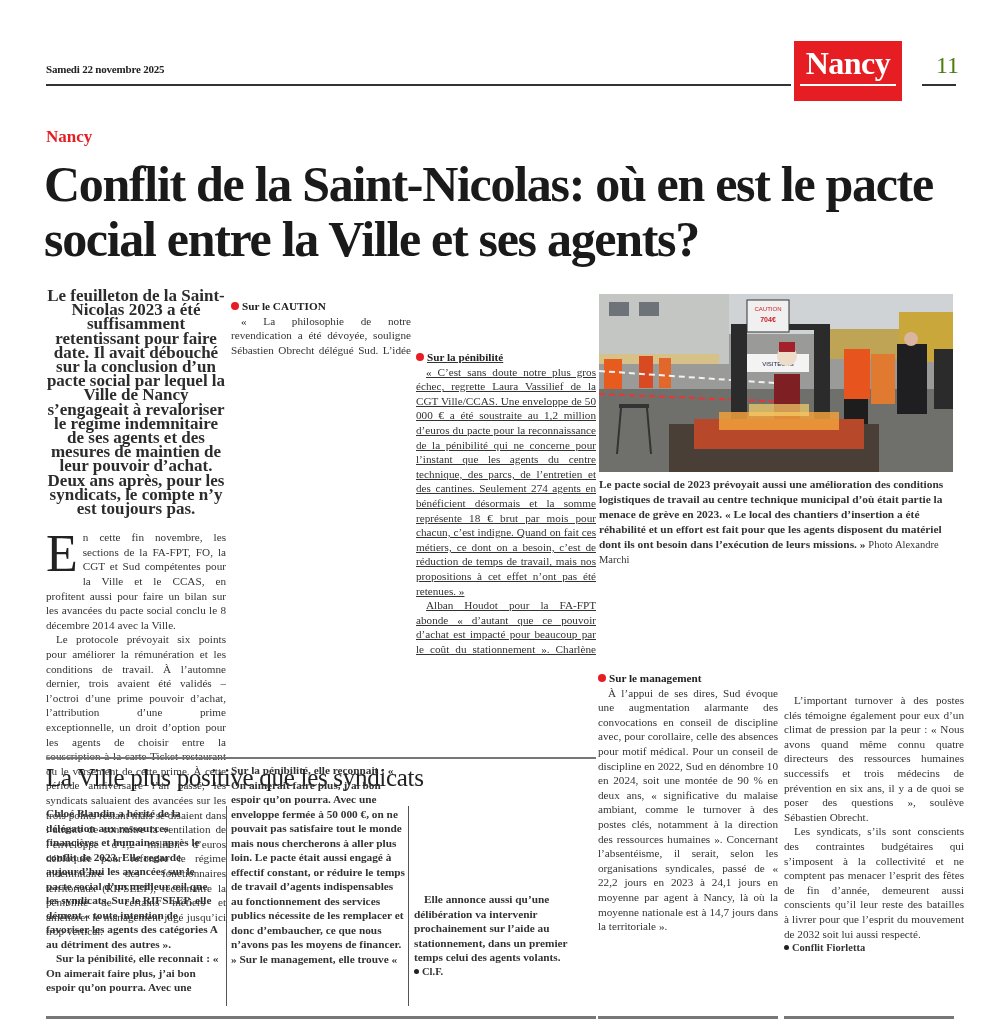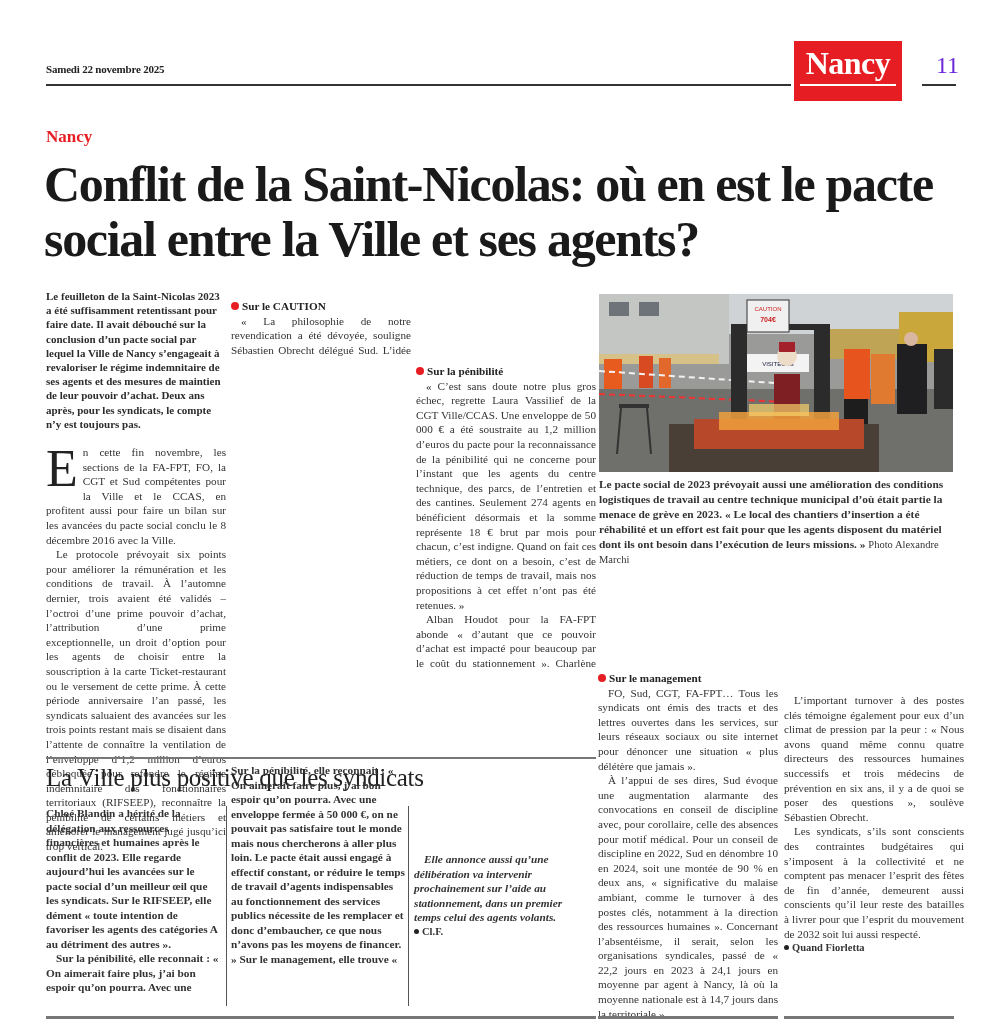--- a/index.html
+++ b/index.html
@@ -6,38 +6,38 @@
   html, body { width: 1004px; height: 1024px; background: #ffffff; overflow: hidden; }
   body { position: relative; font-family: "DejaVu Serif", serif; color: #2a2a2a; }
 
   .page-header { position: absolute; left: 46px; top: 40px; width: 910px; height: 60px; }
   .header-date { position: absolute; left: 0; top: 23px; font-family: "Liberation Serif", serif; font-weight: bold; font-size: 11px; letter-spacing: -0.2px; color: #222; }
   .header-rule { position: absolute; left: 0; top: 44px; width: 745px; height: 2px; background: #333; }
   .header-rule-right { position: absolute; left: 876px; top: 44px; width: 34px; height: 2px; background: #333; }
   .section-badge { position: absolute; left: 748px; top: 1px; width: 108px; height: 60px; background: #e61e24; }
   .section-badge-text { position: absolute; left: 0; top: 4px; width: 100%; text-align: center; color: #fff; font-family: "Liberation Serif", serif; font-weight: bold; font-size: 32px; letter-spacing: -0.5px; }
   .section-badge-line { position: absolute; left: 6px; top: 43px; width: 96px; height: 2px; background: #fff; }
-  .page-number { position: absolute; left: 890px; top: 12px; font-family: "Liberation Serif", serif; font-size: 24px; color: #6d28d9; }
+  .page-number { position: absolute; left: 890px; top: 12px; font-family: "Liberation Serif", serif; font-size: 24px; color: #4d7c0f; }
 
   .kicker { position: absolute; left: 46px; top: 127px; font-family: "Liberation Serif", serif; font-weight: bold; font-size: 17px; color: #e61e24; }
   .headline { position: absolute; left: 44px; top: 157px; width: 930px; font-family: "Liberation Serif", serif; font-weight: bold; font-size: 50px; line-height: 55px; color: #1a1a1a; letter-spacing: -1.3px; }
 
   .col { position: absolute; font-size: 11.2px; line-height: 14.6px; text-align: justify; hyphens: manual; color: #333; font-family: "Liberation Serif", serif; }
   .col p { text-indent: 10px; }
   .col p.noindent { text-indent: 0; }
-  .chapo { font-weight: bold; color: #2c2c2c; font-size: 11px; line-height: 14.2px; text-align: left; }
+  .chapo { font-weight: bold; color: #2c2c2c; font-size: 17px; line-height: 14.2px; text-align: center; }
   .dropcap { float: left; font-size: 52px; line-height: 44px; margin: 2px 5px 0 0; font-family: "Liberation Serif", serif; color: #222; }
   .subhead { font-weight: bold; color: #222; margin-top: 10px; text-indent: 0 !important; }
   .bullet { display: inline-block; width: 8px; height: 8px; border-radius: 50%; background: #e61e24; margin-right: 3px; vertical-align: 0px; }
   .sig-bullet { display: inline-block; width: 5px; height: 5px; border-radius: 50%; background: #222; margin-right: 3px; vertical-align: 1px; }
   .signature { font-weight: bold; text-indent: 0 !important; font-size: 10.5px; }
 
   .col1 { left: 46px; top: 289px; width: 180px; }
   .col2 { left: 231px; top: 289px; width: 180px; }
-  .col3 { left: 416px; top: 288px; width: 180px; }
+  .col3 { left: 416px; top: 274px; width: 180px; text-decoration: underline; }
   .col5 { left: 598px; top: 589px; width: 180px; }
   .col6 { left: 784px; top: 589px; width: 180px; }
 
   .mid-rule-1 { position: absolute; left: 46px; top: 757px; width: 550px; height: 2px; background: #777; }
   .bottom-rule { position: absolute; left: 46px; top: 1016px; width: 550px; height: 3px; background: #777; }
   .bottom-rule-r1 { position: absolute; left: 598px; top: 1016px; width: 180px; height: 3px; background: #777; }
   .bottom-rule-r2 { position: absolute; left: 784px; top: 1016px; width: 170px; height: 3px; background: #777; }
 
   .photo { position: absolute; left: 599px; top: 294px; width: 354px; height: 178px; overflow: hidden; background: #8e8e8a; }
   .caption { position: absolute; left: 599px; top: 477px; width: 356px; font-family: "Liberation Serif", serif; font-weight: bold; font-size: 11.4px; line-height: 15px; color: #333; }
@@ -67,21 +67,21 @@
   <div class="header-rule-right"></div>
   <div class="page-number">11</div>
 </div>
 
 <div class="kicker">Nancy</div>
 <h1 class="headline">Conflit de la Saint-Nicolas: où en est le pacte social entre la Ville et ses agents?</h1>
 
 <div class="col col1">
   <p class="chapo noindent">Le feuilleton de la Saint-Nicolas 2023 a été suffisamment retentissant pour faire date. Il avait débouché sur la conclusion d’un pacte social par lequel la Ville de Nancy s’engageait à revaloriser le régime indemnitaire de ses agents et des mesures de maintien de leur pouvoir d’achat. Deux ans après, pour les syndicats, le compte n’y est toujours pas.</p>
   <p class="noindent" style="margin-top:14px;">
-    <span class="dropcap">E</span><span>n cette fin novembre, les sections de la FA-FPT, FO, la CGT et Sud compétentes pour la Ville et le CCAS, en profitent aussi pour faire un bilan sur les avancées du pacte social conclu le 8 décembre 2016 avec la Ville.</span>
+    <span class="dropcap">E</span><span>n cette fin novembre, les sections de la FA-FPT, FO, la CGT et Sud compétentes pour la Ville et le CCAS, en profitent aussi pour faire un bilan sur les avancées du pacte social conclu le 8 décembre 2014 avec la Ville.</span>
   </p>
   <p style="height:335px;overflow:hidden;">Le protocole prévoyait six points pour améliorer la rémunération et les conditions de travail. À l’automne dernier, trois avaient été validés – l’octroi d’une prime pouvoir d’achat, l’attribution d’une prime exceptionnelle, un droit d’option pour les agents de choisir entre la souscription à la carte Ticket-restaurant ou le versement de cette prime. À cette période anniversaire l’an passé, les syndicats saluaient des avancées sur les trois points restant mais se disaient dans l’attente de connaître la ventilation de l’enveloppe d’1,2 million d’euros débloquée pour refondre le régime indemnitaire des fonctionnaires territoriaux (RIFSEEP), reconnaître la pénibilité de certains métiers et améliorer le management jugé jusqu’ici trop vertical.</p>
 </div>
 
 <div class="col col2">
   <p class="subhead"><span class="bullet"></span><span>Sur le CAUTION</span></p>
   <p style="height:44px;overflow:hidden;">« La philosophie de notre revendication a été dévoyée, souligne Sébastien Obrecht délégué Sud. L’idée était de favoriser les personnels les plus précaires en catégorie C et ce n’est finalement pas ce qui s’est produit. »</p>
 </div>
 
 <div class="col col3">
@@ -132,42 +132,41 @@
     <line x1="48" y1="114" x2="52" y2="160" stroke="#333" stroke-width="2"></line>
   </svg>
 </div>
 <p class="caption">
   <span>Le pacte social de 2023 prévoyait aussi une amélioration des conditions logistiques de travail au centre technique municipal d’où était partie la menace de grève en 2023. « Le local des chantiers d’insertion a été réhabilité et un effort est fait pour que les agents disposent du matériel dont ils ont besoin dans l’exécution de leurs missions. »</span>
   <span class="credit">Photo Alexandre Marchi</span>
 </p>
 
 <div class="col col5">
   <p class="subhead" style="margin-top:82px;"><span class="bullet"></span><span>Sur le management</span></p>
-  <p>FO, Sud, CGT, FA-FPT… Tous les syndicats ont émis des tracts et des lettres ouvertes dans les services, sur leurs réseaux sociaux ou site internet pour dénoncer une situation « plus délétère que jamais ».</p>
   <p style="height:245px;overflow:hidden;">À l’appui de ses dires, Sud évoque une augmentation alarmante des convocations en conseil de discipline avec, pour corollaire, celle des absences pour motif médical. Pour un conseil de discipline en 2022, Sud en dénombre 10 en 2024, soit une montée de 90 % en deux ans, « significative du malaise ambiant, comme le turnover à des postes clés, notamment à la direction des ressources humaines ». Concernant l’absentéisme, il serait, selon les organisations syndicales, passé de « 22,2 jours en 2023 à 24,1 jours en moyenne par agent à Nancy, là où la moyenne nationale est à 14,7 jours dans la territoriale ».</p>
 </div>
 
 <div class="col col6">
   <p style="margin-top:104px;">L’important turnover à des postes clés témoigne également pour eux d’un climat de pression par la peur : « Nous avons quand même connu quatre directeurs des ressources humaines successifs et trois médecins de prévention en six ans, il y a de quoi se poser des questions », soulève Sébastien Obrecht.</p>
   <p>Les syndicats, s’ils sont conscients des contraintes budgétaires qui s’imposent à la collectivité et ne comptent pas menacer l’esprit des fêtes de fin d’année, demeurent aussi conscients qu’il leur reste des batailles à livrer pour que l’esprit du mouvement de 2032 soit lui aussi respecté.</p>
-  <p class="signature"><span class="sig-bullet"></span><span>Quand Fiorletta</span></p>
+  <p class="signature"><span class="sig-bullet"></span><span>Conflit Fiorletta</span></p>
 </div>
 
 <div class="mid-rule-1"></div>
 
 <div class="box-title">La Ville plus positive que les syndicats</div>
 <div class="box-col box-c1">
   <p class="noindent">Chloé Blandin a hérité de la délégation aux ressources financières et humaines après le conflit de 2023. Elle regarde aujourd’hui les avancées sur le pacte social d’un meilleur œil que les syndicats. Sur le RIFSEEP, elle dément « toute intention de favoriser les agents des catégories A au détriment des autres ».</p>
   <p style="height:44px;overflow:hidden;">Sur la pénibilité, elle reconnait : « On aimerait faire plus, j’ai bon espoir qu’on pourra. Avec une enveloppe fermée à 50 000 €, on ne pouvait pas satisfaire tout le monde mais nous chercherons à aller plus loin. Le pacte était aussi engagé à effectif constant, or réduire le temps de travail d’agents indispensables au fonctionnement des services publics nécessite de les remplacer et donc d’embaucher, ce que nous n’avons pas les moyens de financer. » Sur le management, elle trouve « injuste » le reproche adressé à la Ville et annonce qu’est en cours un travail de rédaction d’un texte « type charte managériale pour poser les valeurs qu’on souhaite voir appliquer au sein des services ».</p>
 </div>
 <div class="box-sep sep1"></div>
 <div class="box-col box-c2">
   <p class="noindent" style="height:204px;overflow:hidden;margin-top:-43px;">Sur la pénibilité, elle reconnait : « On aimerait faire plus, j’ai bon espoir qu’on pourra. Avec une enveloppe fermée à 50 000 €, on ne pouvait pas satisfaire tout le monde mais nous chercherons à aller plus loin. Le pacte était aussi engagé à effectif constant, or réduire le temps de travail d’agents indispensables au fonctionnement des services publics nécessite de les remplacer et donc d’embaucher, ce que nous n’avons pas les moyens de financer. » Sur le management, elle trouve « injuste » le reproche adressé à la Ville et annonce qu’est en cours un travail de rédaction d’un texte « type charte managériale pour poser les valeurs qu’on souhaite voir appliquer au sein des services ».</p>
 </div>
 <div class="box-sep sep2"></div>
 <div class="box-col box-c3">
-  <p style="margin-top:46px;font-style:italic;">Elle annonce aussi qu’une délibération va intervenir prochainement sur l’aide au stationnement, dans un premier temps celui des agents volants.</p>
+  <p style="margin-top:86px;">Elle annonce aussi qu’une délibération va intervenir prochainement sur l’aide au stationnement, dans un premier temps celui des agents volants.</p>
   <p class="signature noindent"><span class="sig-bullet"></span><span>Cl.F.</span></p>
 </div>
 
 <div class="bottom-rule"></div>
 <div class="bottom-rule-r1"></div>
 <div class="bottom-rule-r2"></div>
 
 </body></html>

